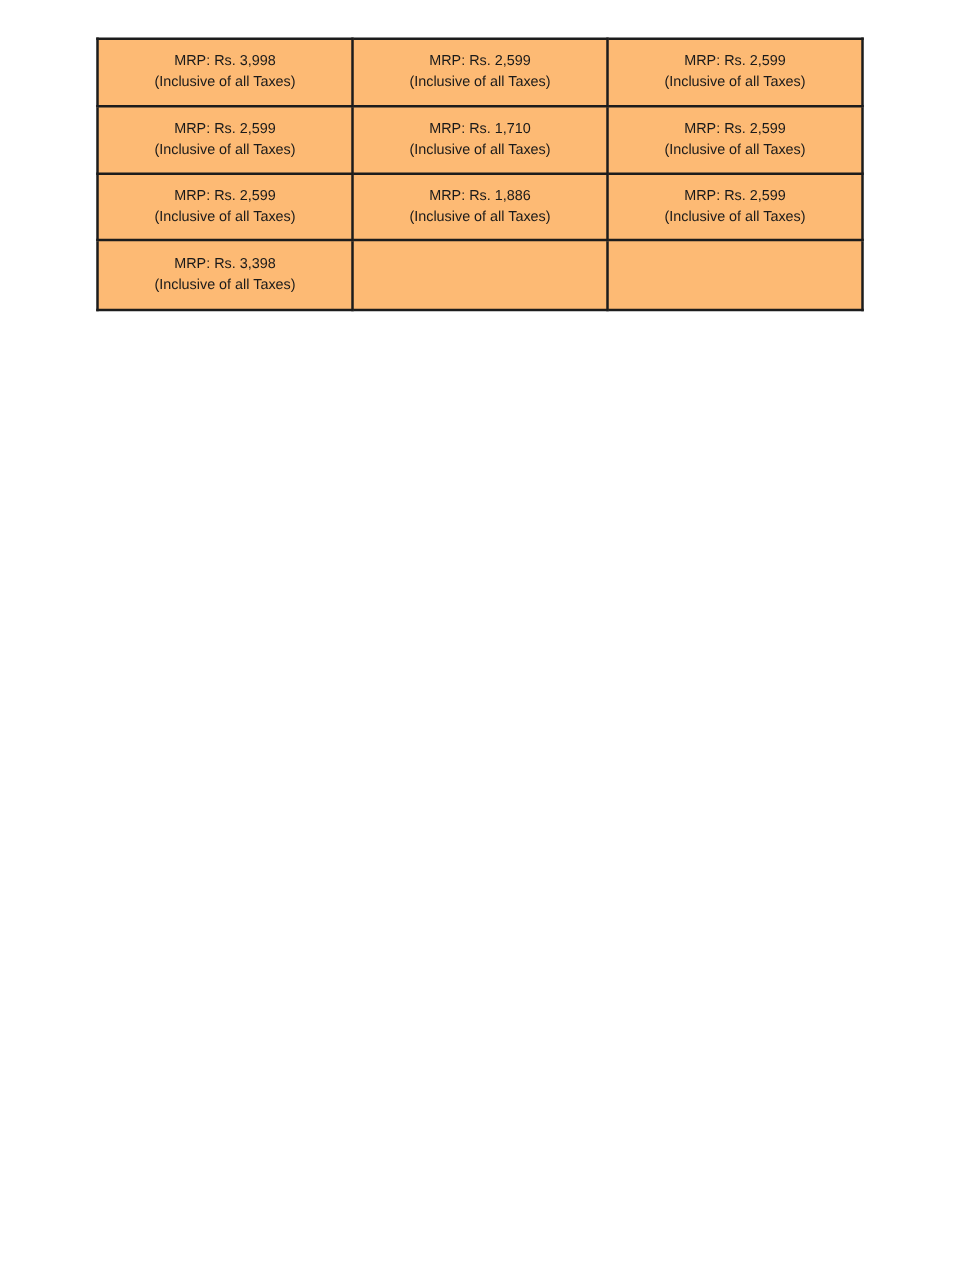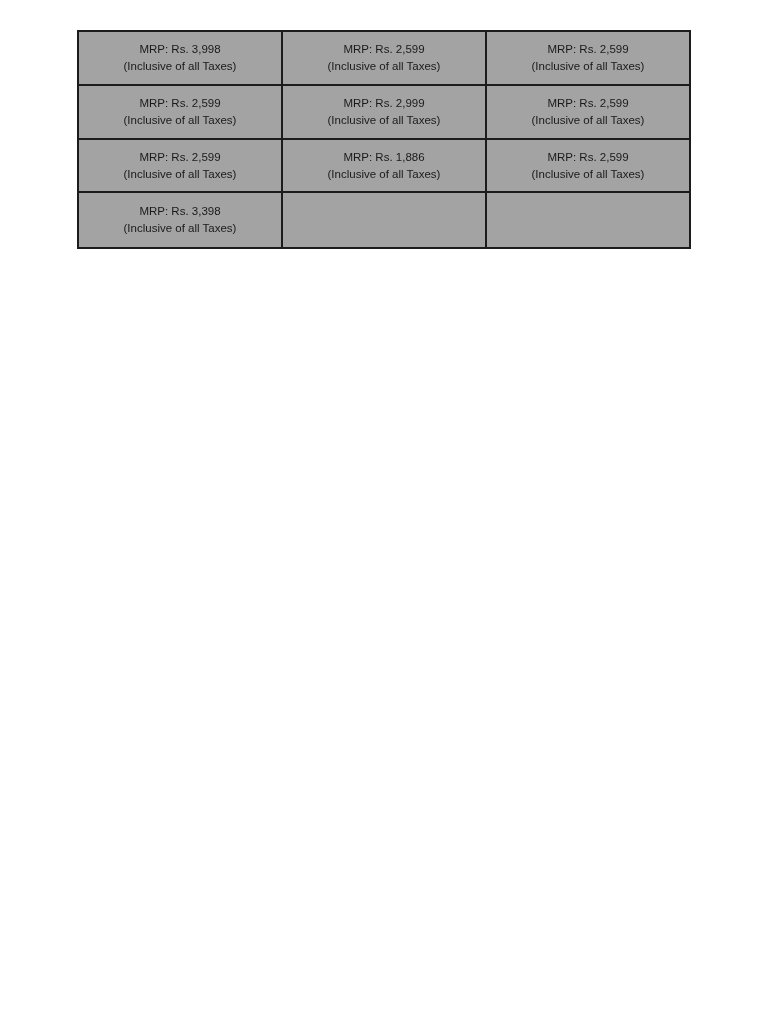--- a/index.html
+++ b/index.html
@@ -21,21 +21,21 @@
     top: 30px;
     width: 614px;
     border-collapse: collapse;
     table-layout: fixed;
   }
   table.mrp-table td {
     border: 2px solid #1c1c1c;
     text-align: center;
     vertical-align: middle;
     padding: 6px 4px;
-    background: #a3a3a3;
+    background: #fdba74;
   }
   table.mrp-table tr.r1 td, table.mrp-table tr.r2 td { height: 40px; }
   table.mrp-table tr.r3 td { height: 39px; }
   table.mrp-table tr.r4 td { height: 42px; }
   .mrp-line, .tax-line {
     display: block;
     color: #1a1a1a;
     font-size: 11.5px;
     line-height: 17px;
     white-space: nowrap;
@@ -60,21 +60,21 @@
           <span class="mrp-line">MRP: Rs. 2,599</span>
           <span class="tax-line">(Inclusive of all Taxes)</span>
         </td>
       </tr>
       <tr class="r2">
         <td>
           <span class="mrp-line">MRP: Rs. 2,599</span>
           <span class="tax-line">(Inclusive of all Taxes)</span>
         </td>
         <td>
-          <span class="mrp-line">MRP: Rs. 2,999</span>
+          <span class="mrp-line">MRP: Rs. 1,710</span>
           <span class="tax-line">(Inclusive of all Taxes)</span>
         </td>
         <td>
           <span class="mrp-line">MRP: Rs. 2,599</span>
           <span class="tax-line">(Inclusive of all Taxes)</span>
         </td>
       </tr>
       <tr class="r3">
         <td>
           <span class="mrp-line">MRP: Rs. 2,599</span>

